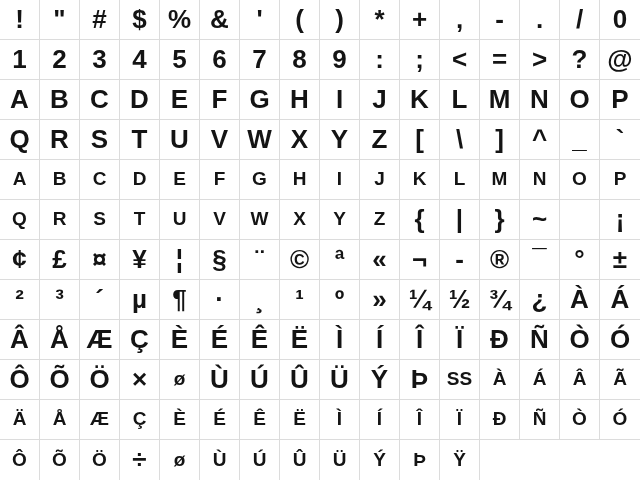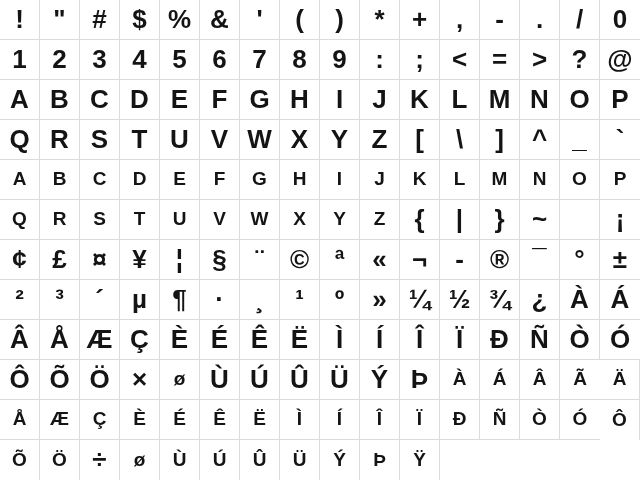--- a/index.html
+++ b/index.html
@@ -187,20 +187,21 @@
     <div class="cell large">Õ</div>
     <div class="cell large">Ö</div>
     <div class="cell large">×</div>
     <div class="cell small">ø</div>
     <div class="cell large">Ù</div>
     <div class="cell large">Ú</div>
     <div class="cell large">Û</div>
     <div class="cell large">Ü</div>
     <div class="cell large">Ý</div>
     <div class="cell large">Þ</div>
+    <div class="cell small">SS</div>
     <div class="cell small">À</div>
     <div class="cell small">Á</div>
     <div class="cell small">Â</div>
     <div class="cell small last-col">Ã</div>
     <div class="cell small">Ä</div>
     <div class="cell small">Å</div>
     <div class="cell small">Æ</div>
     <div class="cell small">Ç</div>
     <div class="cell small">È</div>
     <div class="cell small">É</div>

